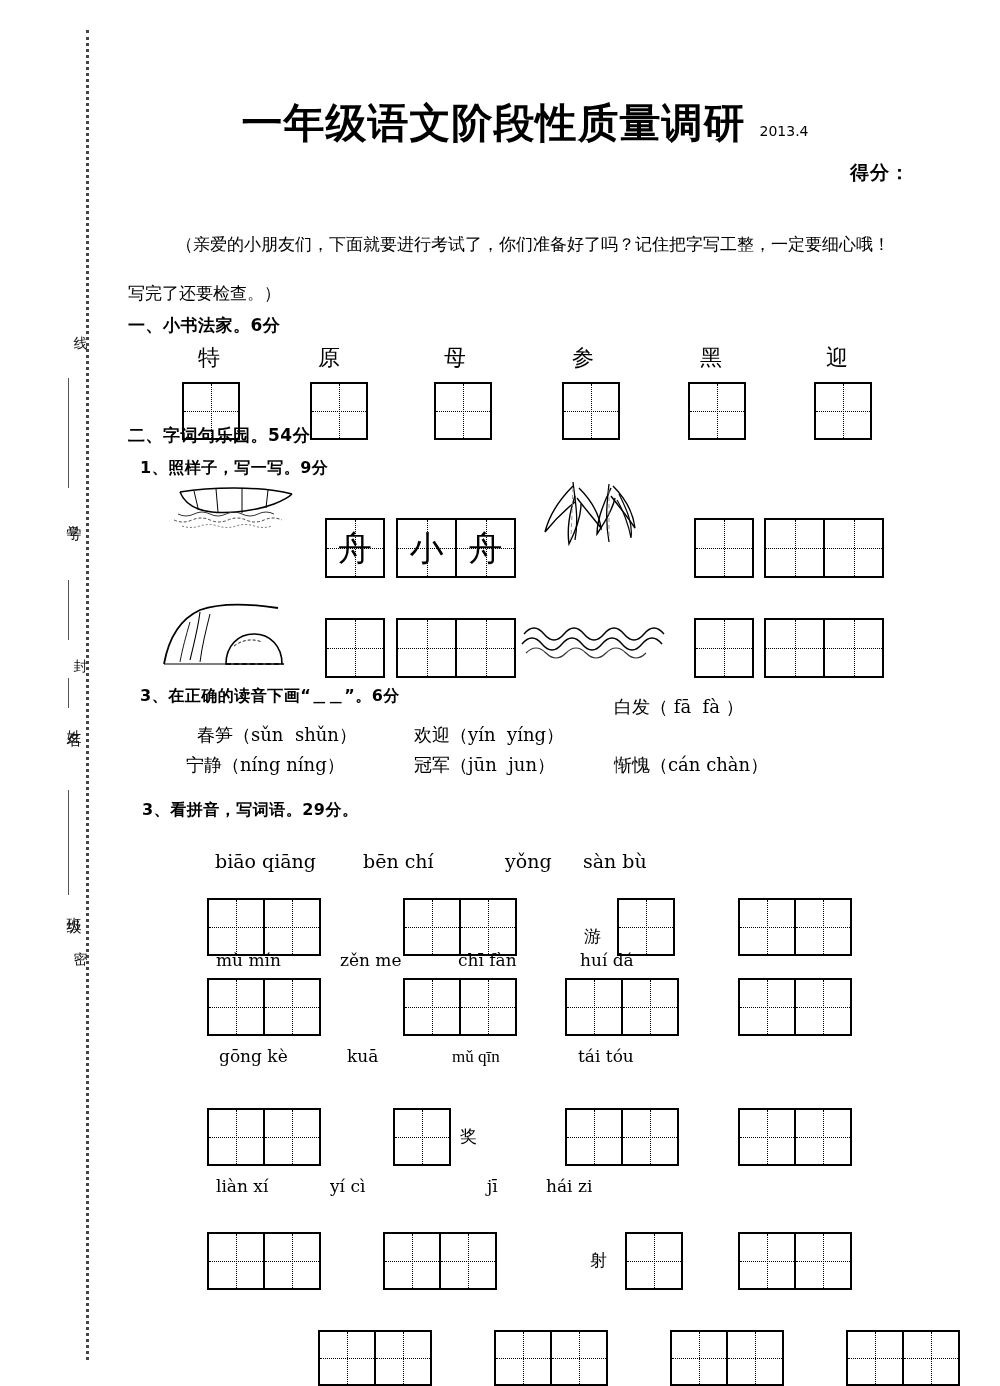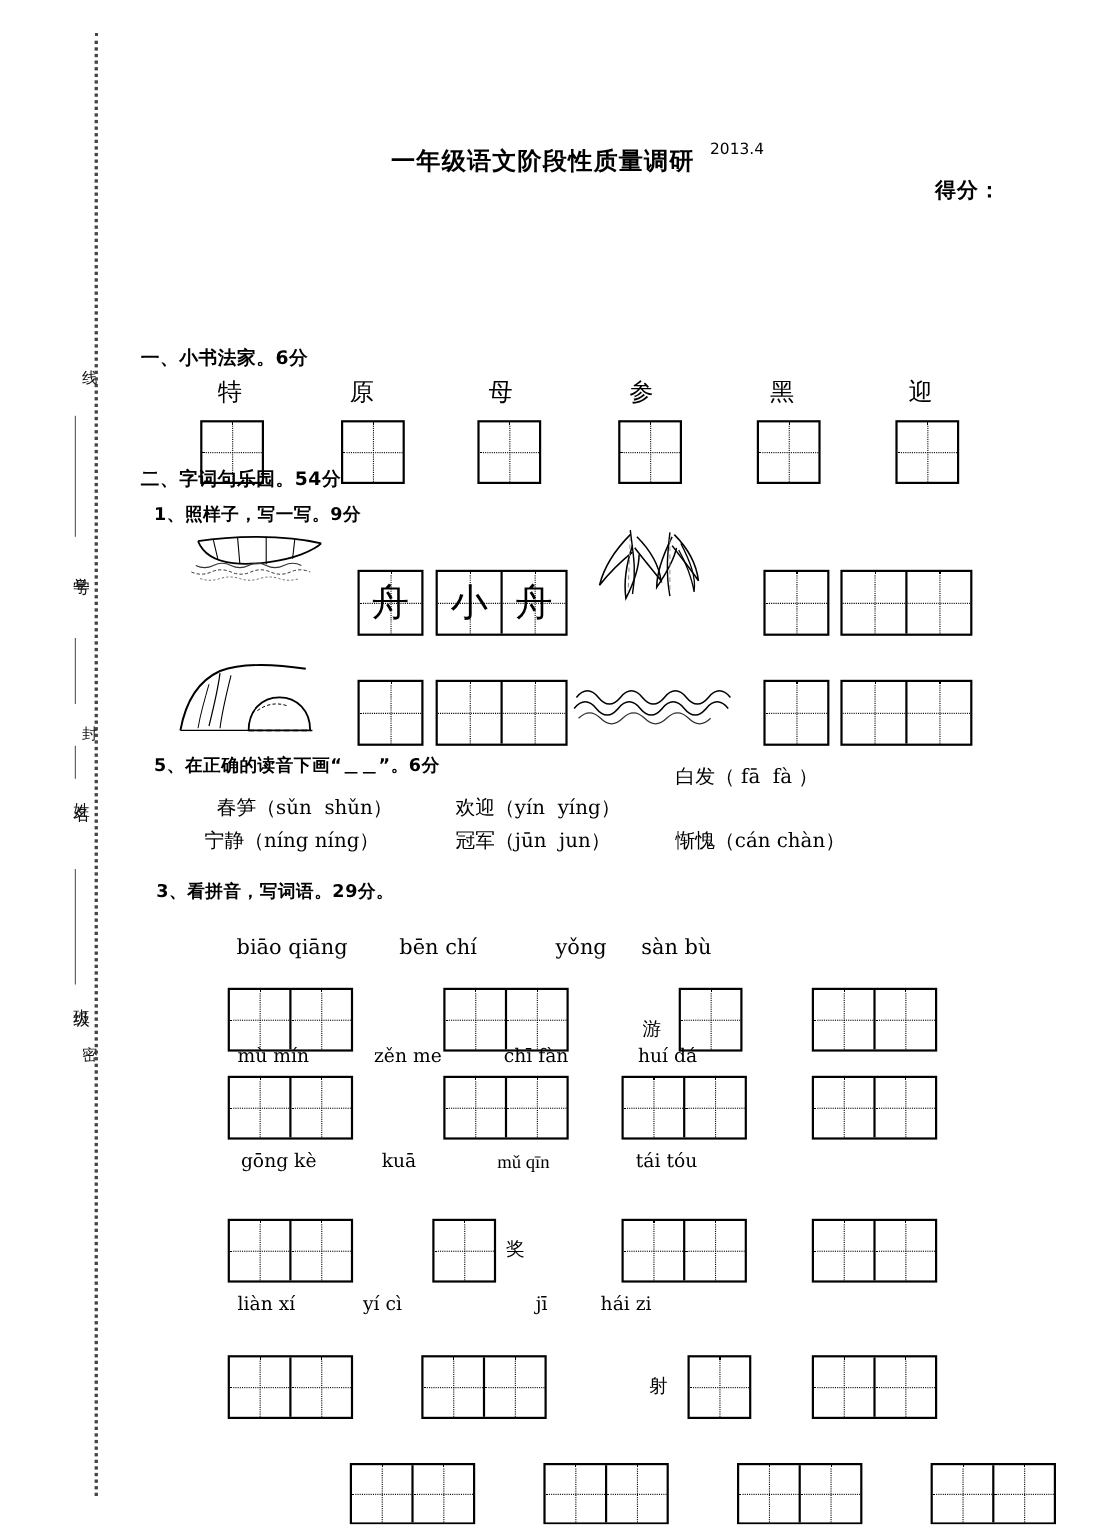--- a/index.html
+++ b/index.html
@@ -63,25 +63,24 @@
   
   .title-row {
     position: absolute;
     left: 110px;
     top: 96px;
     width: 830px;
     text-align: center;
   }
   .main-title {
     display: inline-block;
-    font-size: 22px;
+    font-size: 41px;
     font-weight: bold;
     letter-spacing: 1px;
     vertical-align: middle;
-    margin-top: 36px;
   }
   .title-date {
     display: inline-block;
     font-size: 14px;
     font-weight: normal;
     margin-left: 14px;
     vertical-align: middle;
     position: relative;
     top: 7px;
   }
@@ -222,20 +221,21 @@
     <div class="seal-rule" style="top:678px; height:30px;"></div>
     <div class="seal-rule" style="top:790px; height:105px;"></div>
   </div>
 
   <div class="title-row">
     <span class="main-title">一年级语文阶段性质量调研</span><span class="title-date">2013.4</span>
   </div>
 
   <div class="score-row">得分：</div>
 
+  <div class="intro">（亲爱的小朋友们，下面就要进行考试了，你们准备好了吗？记住把字写工整，一定要细心哦！写完了还要检查。）</div>
 
   <div class="sec-head" style="left:128px; top:314px;">一、小书法家。6分</div>
 
   <div class="hz-big" style="left:198px; top:347px;">特</div>
   <div class="hz-big" style="left:318px; top:347px;">原</div>
   <div class="hz-big" style="left:444px; top:347px;">母</div>
   <div class="hz-big" style="left:572px; top:347px;">参</div>
   <div class="hz-big" style="left:700px; top:347px;">黑</div>
   <div class="hz-big" style="left:826px; top:347px;">迎</div>
 
@@ -332,21 +332,21 @@
   </svg>
 
   <div class="tzg" style="left:694px; top:618px; width:60px; height:60px;">
       <div class="cell"></div>
     </div>
   <div class="tzg" style="left:764px; top:618px; width:120px; height:60px;">
       <div class="cell"></div>
       <div class="cell"></div>
     </div>
 
-  <div class="q-head" style="left:140px; top:686px;">5、在正确的读音下画“＿＿”。6分</div>
+  <div class="q-head" style="left:140px; top:686px;">3、在正确的读音下画“＿＿”。6分</div>
 
   <div class="q2line" style="left:197px; top:726px;">
     <span>春笋</span><span>（</span><span>sǔn</span>&nbsp;&nbsp;<span>shǔn</span><span>）</span>
   </div>
   <div class="q2line" style="left:414px; top:726px;">
     <span>欢迎</span><span>（</span><span>yín</span>&nbsp;&nbsp;<span>yíng</span><span>）</span>
   </div>
   <div class="q2line" style="left:614px; top:698px;">
     <span>白发</span><span>（</span>&nbsp;<span>fā</span>&nbsp;&nbsp;<span>fà</span>&nbsp;<span>）</span>
   </div>

